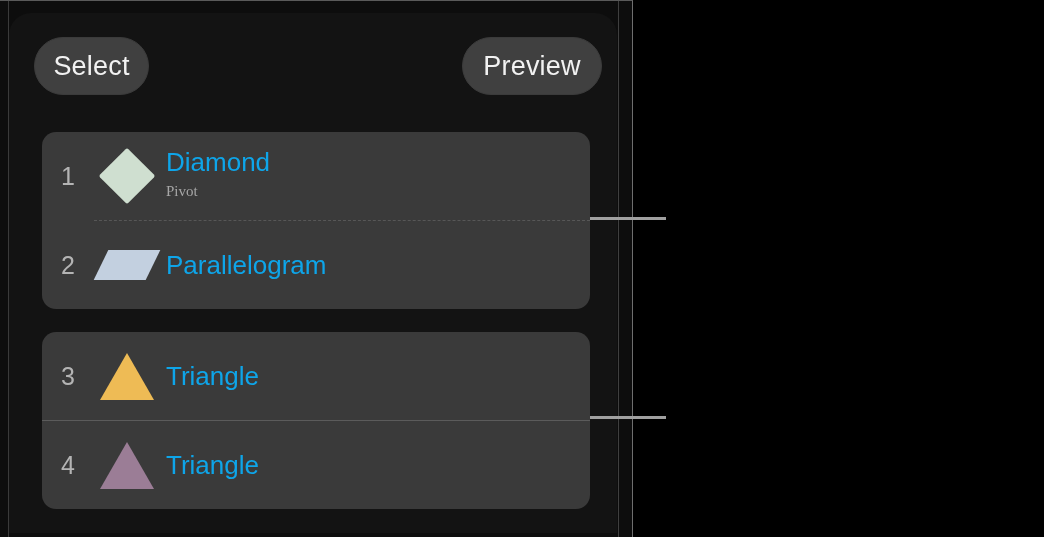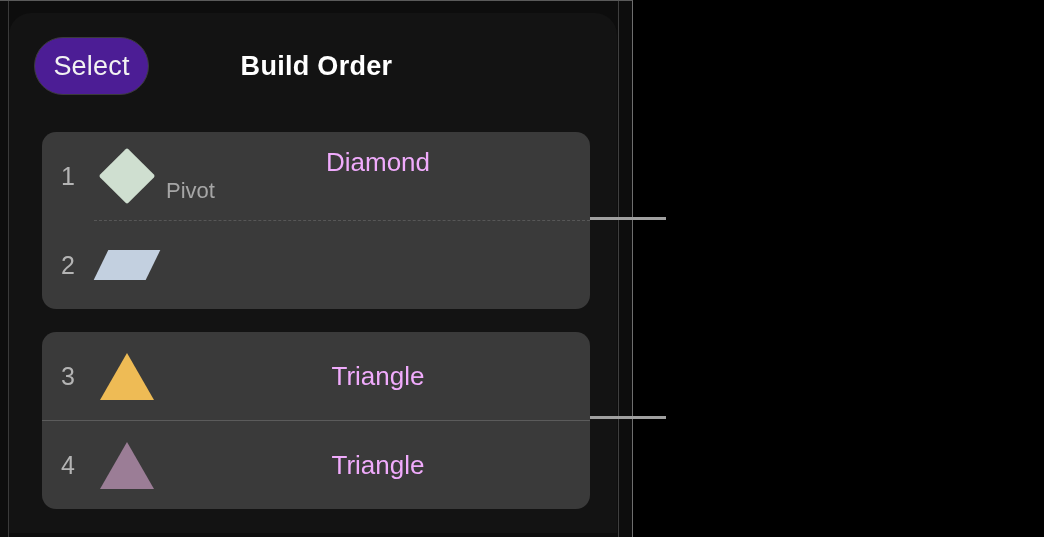--- a/index.html
+++ b/index.html
@@ -64,21 +64,21 @@
     position: absolute;
     left: 0;
     top: 14px;
     width: 633px;
     height: 96px;
   }
   .pill-btn {
     position: absolute;
     top: 22px;
     height: 58px;
-    background: #4c1d95;
+    background: #404040;
     border: 1px solid #3b3b3b;
     border-radius: 29px;
     color: #f2f2f2;
     font-size: 27px;
     letter-spacing: 0.2px;
     display: flex;
     align-items: center;
     justify-content: center;
     box-sizing: border-box;
     cursor: pointer;
@@ -136,31 +136,31 @@
     display: flex;
     align-items: center;
     justify-content: center;
   }
   .row-text {
     flex: 1 1 auto;
     min-width: 0;
     padding-left: 6px;
   }
   .row-title {
-    color: #f0abfc;
+    color: #0ea5e9;
     font-size: 26px;
     line-height: 30px;
     white-space: nowrap;
-    text-align: center;
   }
   .row-subtitle {
     color: #a6a6a6;
-    font-size: 22px;
+    font-size: 15px;
     line-height: 28px;
     white-space: nowrap;
+    font-family: Liberation Serif, serif;
   }
 
   
   .sep-dashed {
     height: 0;
     margin-left: 52px;
     border-top: 1px dashed #575757;
   }
   .sep-solid {
     height: 1px;
@@ -200,22 +200,22 @@
 <body>
 
 <div id="panel">
   <div id="panel-left-rule"></div>
   <div id="sheet"></div>
   <div id="panel-right-rule"></div>
 
   <div id="header">
     <div class="pill-btn" id="select-button">Select</div>
 
-    <div id="page-title">Build Order</div>
-
+
+    <div class="pill-btn" id="preview-button">Preview</div>
   </div>
 
   <div id="build-list">
 
     <div class="build-card">
       <div class="build-row">
         <div class="row-index">1</div>
         <div class="row-shape">
           <div class="shape-diamond" style="background: rgb(207, 223, 208);"></div>
         </div>
@@ -226,20 +226,21 @@
       </div>
 
       <div class="sep-dashed"></div>
 
       <div class="build-row">
         <div class="row-index">2</div>
         <div class="row-shape">
           <div class="shape-parallelogram" style="background: rgb(195, 208, 224);"></div>
         </div>
         <div class="row-text">
+          <div class="row-title">Parallelogram</div>
         </div>
       </div>
     </div>
 
     <div class="build-card">
       <div class="build-row">
         <div class="row-index">3</div>
         <div class="row-shape">
           <div class="shape-triangle" style="color: rgb(238, 187, 85);"></div>
         </div>

